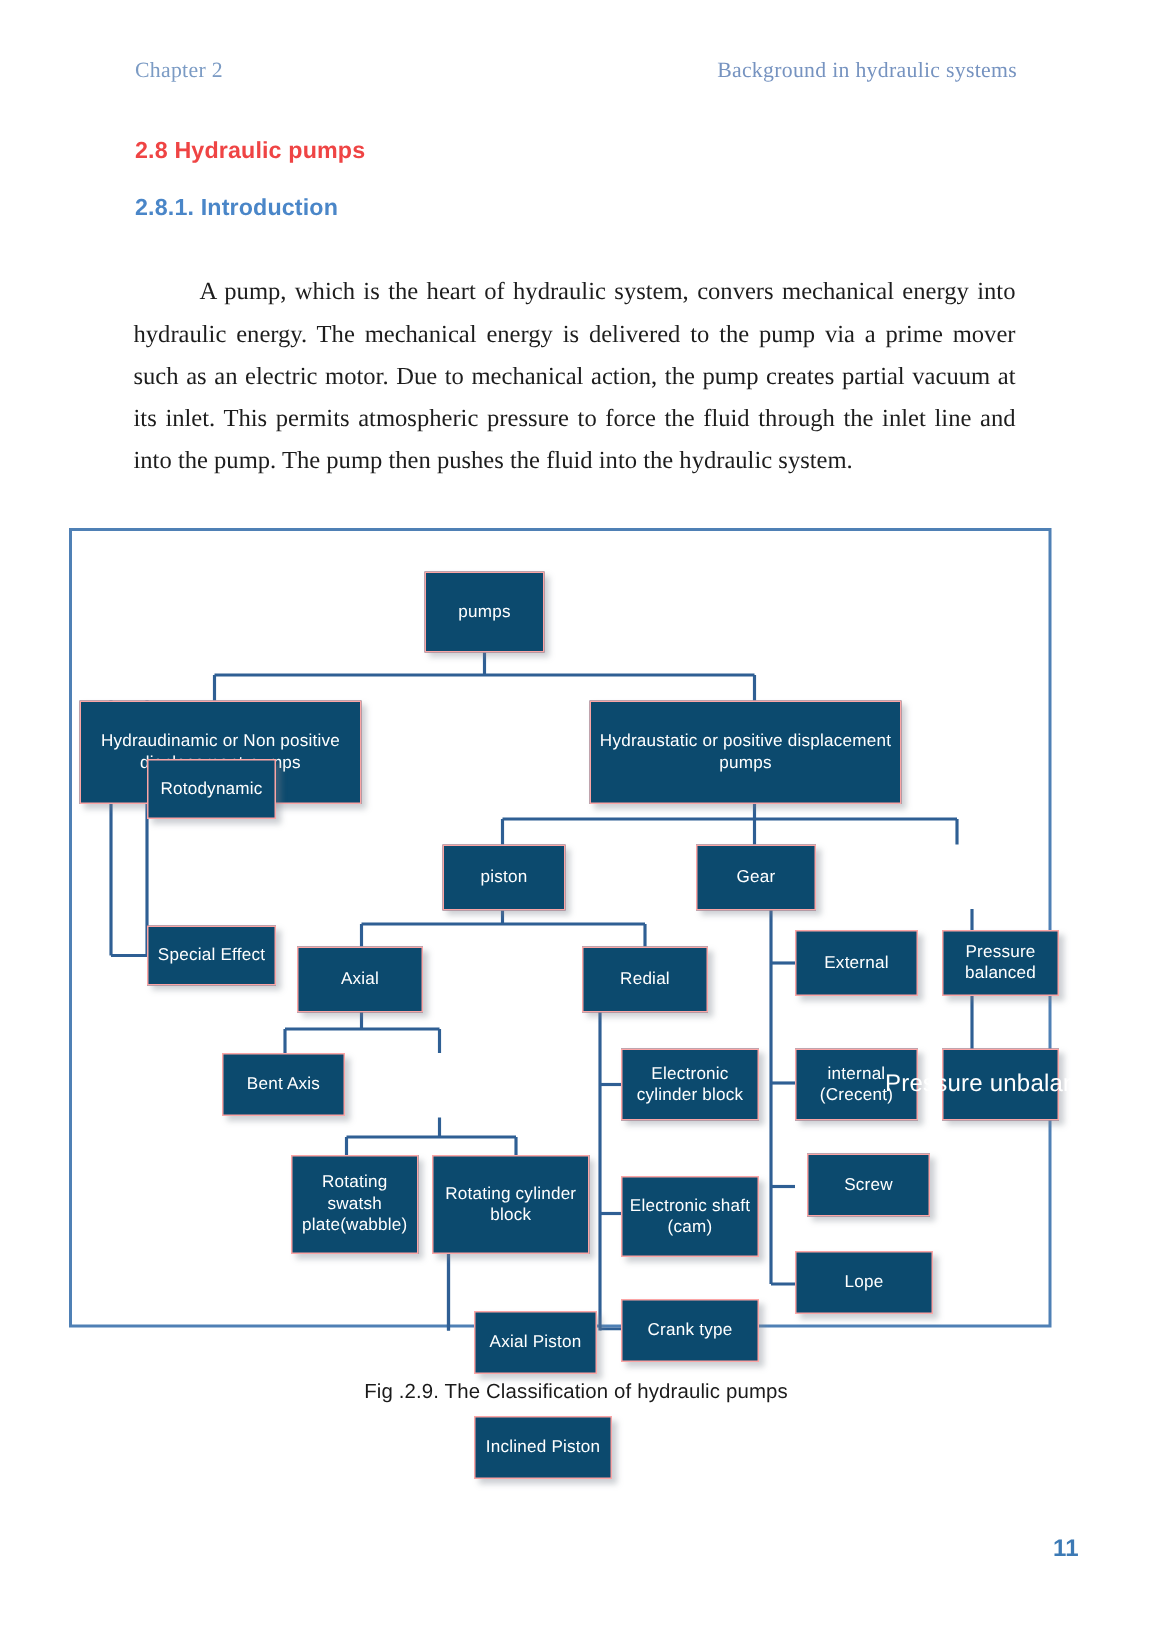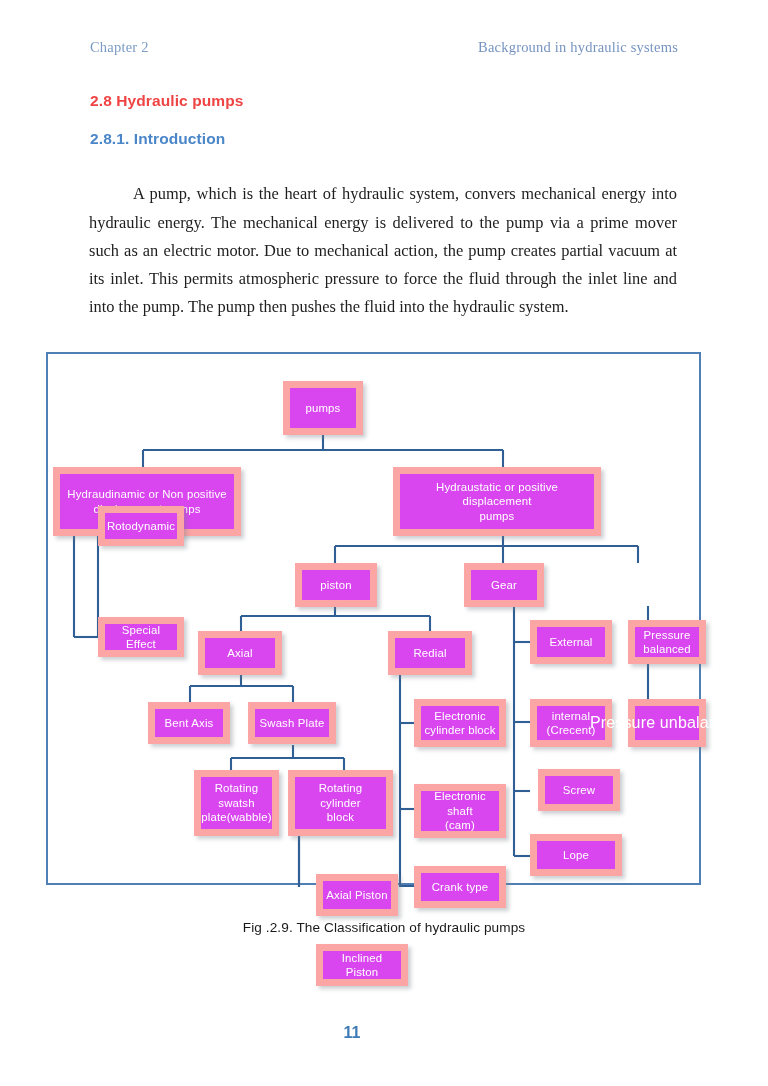--- a/index.html
+++ b/index.html
@@ -93,31 +93,31 @@
   }
   .connectors path, .connectors line {
     stroke: #2f5f94;
     stroke-width: 2.1;
     fill: none;
   }
 
   
   .node {
     position: absolute;
-    background: #d946ef;
+    background: #0c4a6e;
     color: #ffffff;
     display: flex;
     align-items: center;
     justify-content: center;
     text-align: center;
     box-sizing: border-box;
     font-size: 11.4px;
     line-height: 14.4px;
     letter-spacing: .15px;
-    border: 7px solid #fca5a5;
+    border: 1px solid #fca5a5;
     box-shadow: 3px 3px 4px rgba(120,130,140,.38);
     padding: 2px 3px;
     white-space: pre-line;
   }
   .node.xl   { font-size: 16px; line-height: 18px; white-space: nowrap; overflow: visible; }
 
   
   .fig-caption {
     position: absolute;
     top: 920px;
@@ -126,24 +126,25 @@
     text-align: center;
     font-size: 13.6px;
     color: #1a1a1a;
     letter-spacing: .1px;
   }
   .folio {
     position: absolute;
     top: 1024px;
     left: 0;
     width: 704px;
-    text-align: center;
+    text-align: right;
     font-size: 16px;
     font-weight: bold;
     color: #3d7ab5;
+    padding-left: 15px;
   }
 </style>
 </head>
 <body>
 
 <div class="page-header">
   <span class="hdr-left">Chapter 2</span>
   <span class="hdr-right">Background in hydraulic systems</span>
 </div>
 
@@ -246,21 +247,20 @@
     <div class="node" style="left:482px; top:480px; width:92px; height:42px;">Lope</div>
 
     <div class="node" style="left:580px; top:266px; width:78px; height:44px;">Pressure
 balanced</div>
 
     <div class="node xl" style="left:580px; top:345px; width:78px; height:48px;">Pressure
 unbalanced</div>
 
     <div class="node" style="left:100px; top:348px; width:82px; height:42px;">Bent Axis</div>
 
-    <div class="node" style="left:200px; top:348px; width:88px; height:42px;">Swash Plate</div>
 
     <div class="node" style="left:138px; top:416px; width:85px; height:66px;margin-left:8px;">Rotating
 swatsh
 plate(wabble)</div>
 
     <div class="node" style="left:240px; top:416px; width:105px; height:66px;">Rotating cylinder
 block</div>
 
     <div class="node" style="left:268px; top:520px; width:82px; height:42px;">Axial Piston</div>
 

